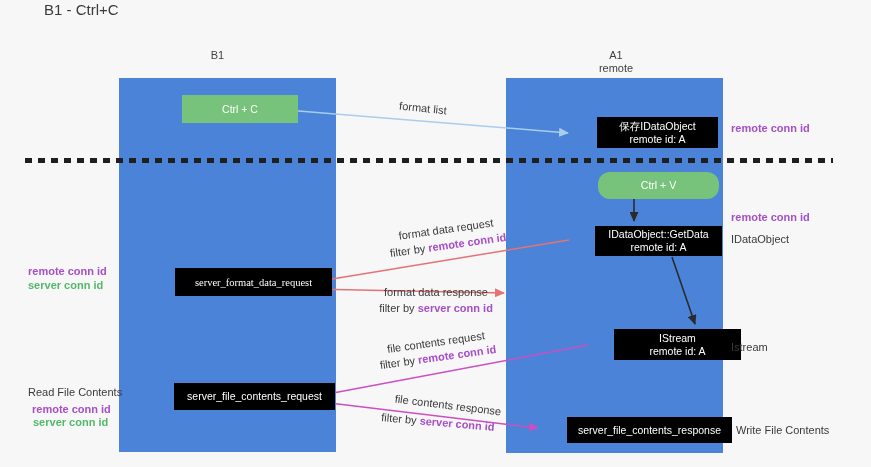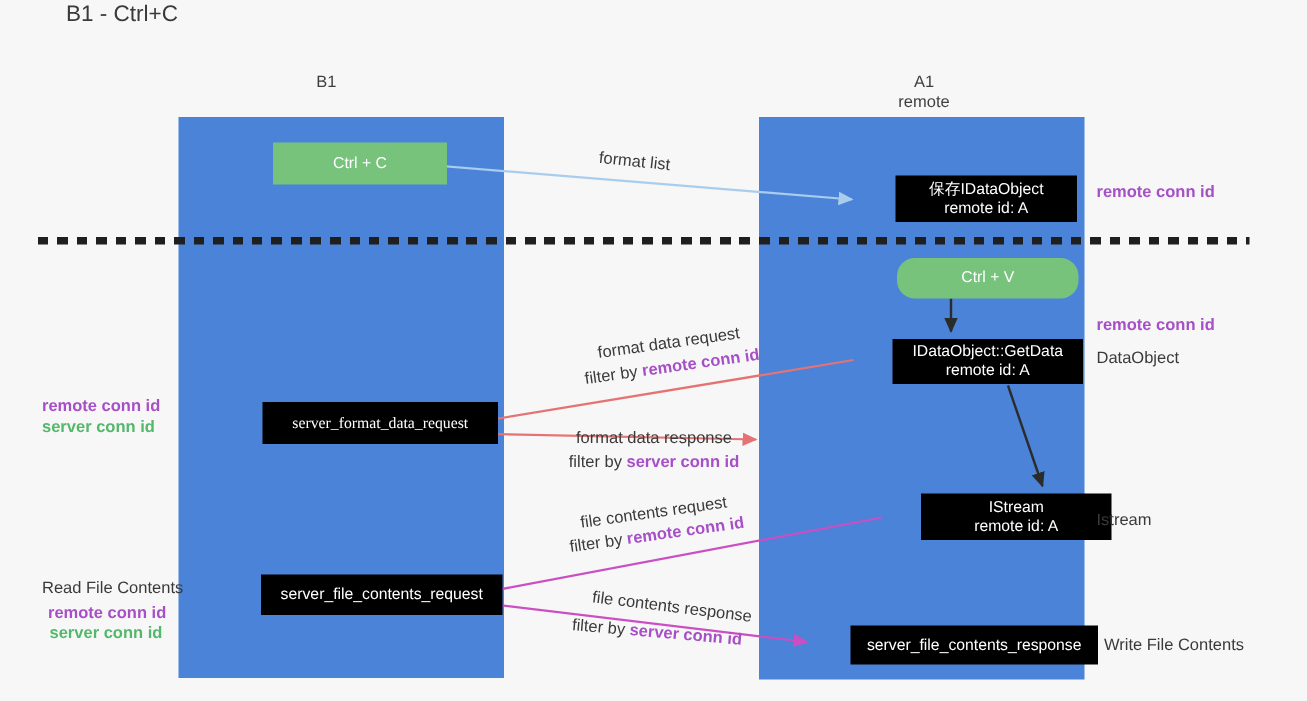--- a/index.html
+++ b/index.html
@@ -181,21 +181,21 @@
   <div class="flow-label" style="left:367px; top:335px; width:140px; transform:rotate(-8deg); line-height:15px;">
     <div>file contents request</div>
     <div><span>filter by </span><span class="kw-purple">remote conn id</span></div>
   </div>
 
   <div class="flow-label" style="left:390px; top:397px; width:116px; transform:rotate(7deg);">file contents response</div>
   <div class="flow-label" style="left:379px; top:414px; width:118px; transform:rotate(5deg);"><span>filter by </span><span class="kw-purple">server conn id</span></div>
 
   <div class="side-label purple" style="left:731px; top:122px;">remote conn id</div>
   <div class="side-label purple" style="left:731px; top:211px;">remote conn id</div>
-  <div class="side-label" style="left:731px; top:233px;">DataObject</div>
+  <div class="side-label" style="left:731px; top:233px;">IDataObject</div>
   <div class="side-label" style="left:731px; top:341px;">Istream</div>
   <div class="side-label" style="left:736px; top:424px;">Write File Contents</div>
 
   <div class="side-label purple" style="left:28px; top:265px;">remote conn id</div>
   <div class="side-label green" style="left:28px; top:279px;">server conn id</div>
   <div class="side-label" style="left:28px; top:386px;">Read File Contents</div>
   <div class="side-label purple" style="left:32px; top:403px;">remote conn id</div>
   <div class="side-label green" style="left:33px; top:416px;">server conn id</div>
 
 </div>

